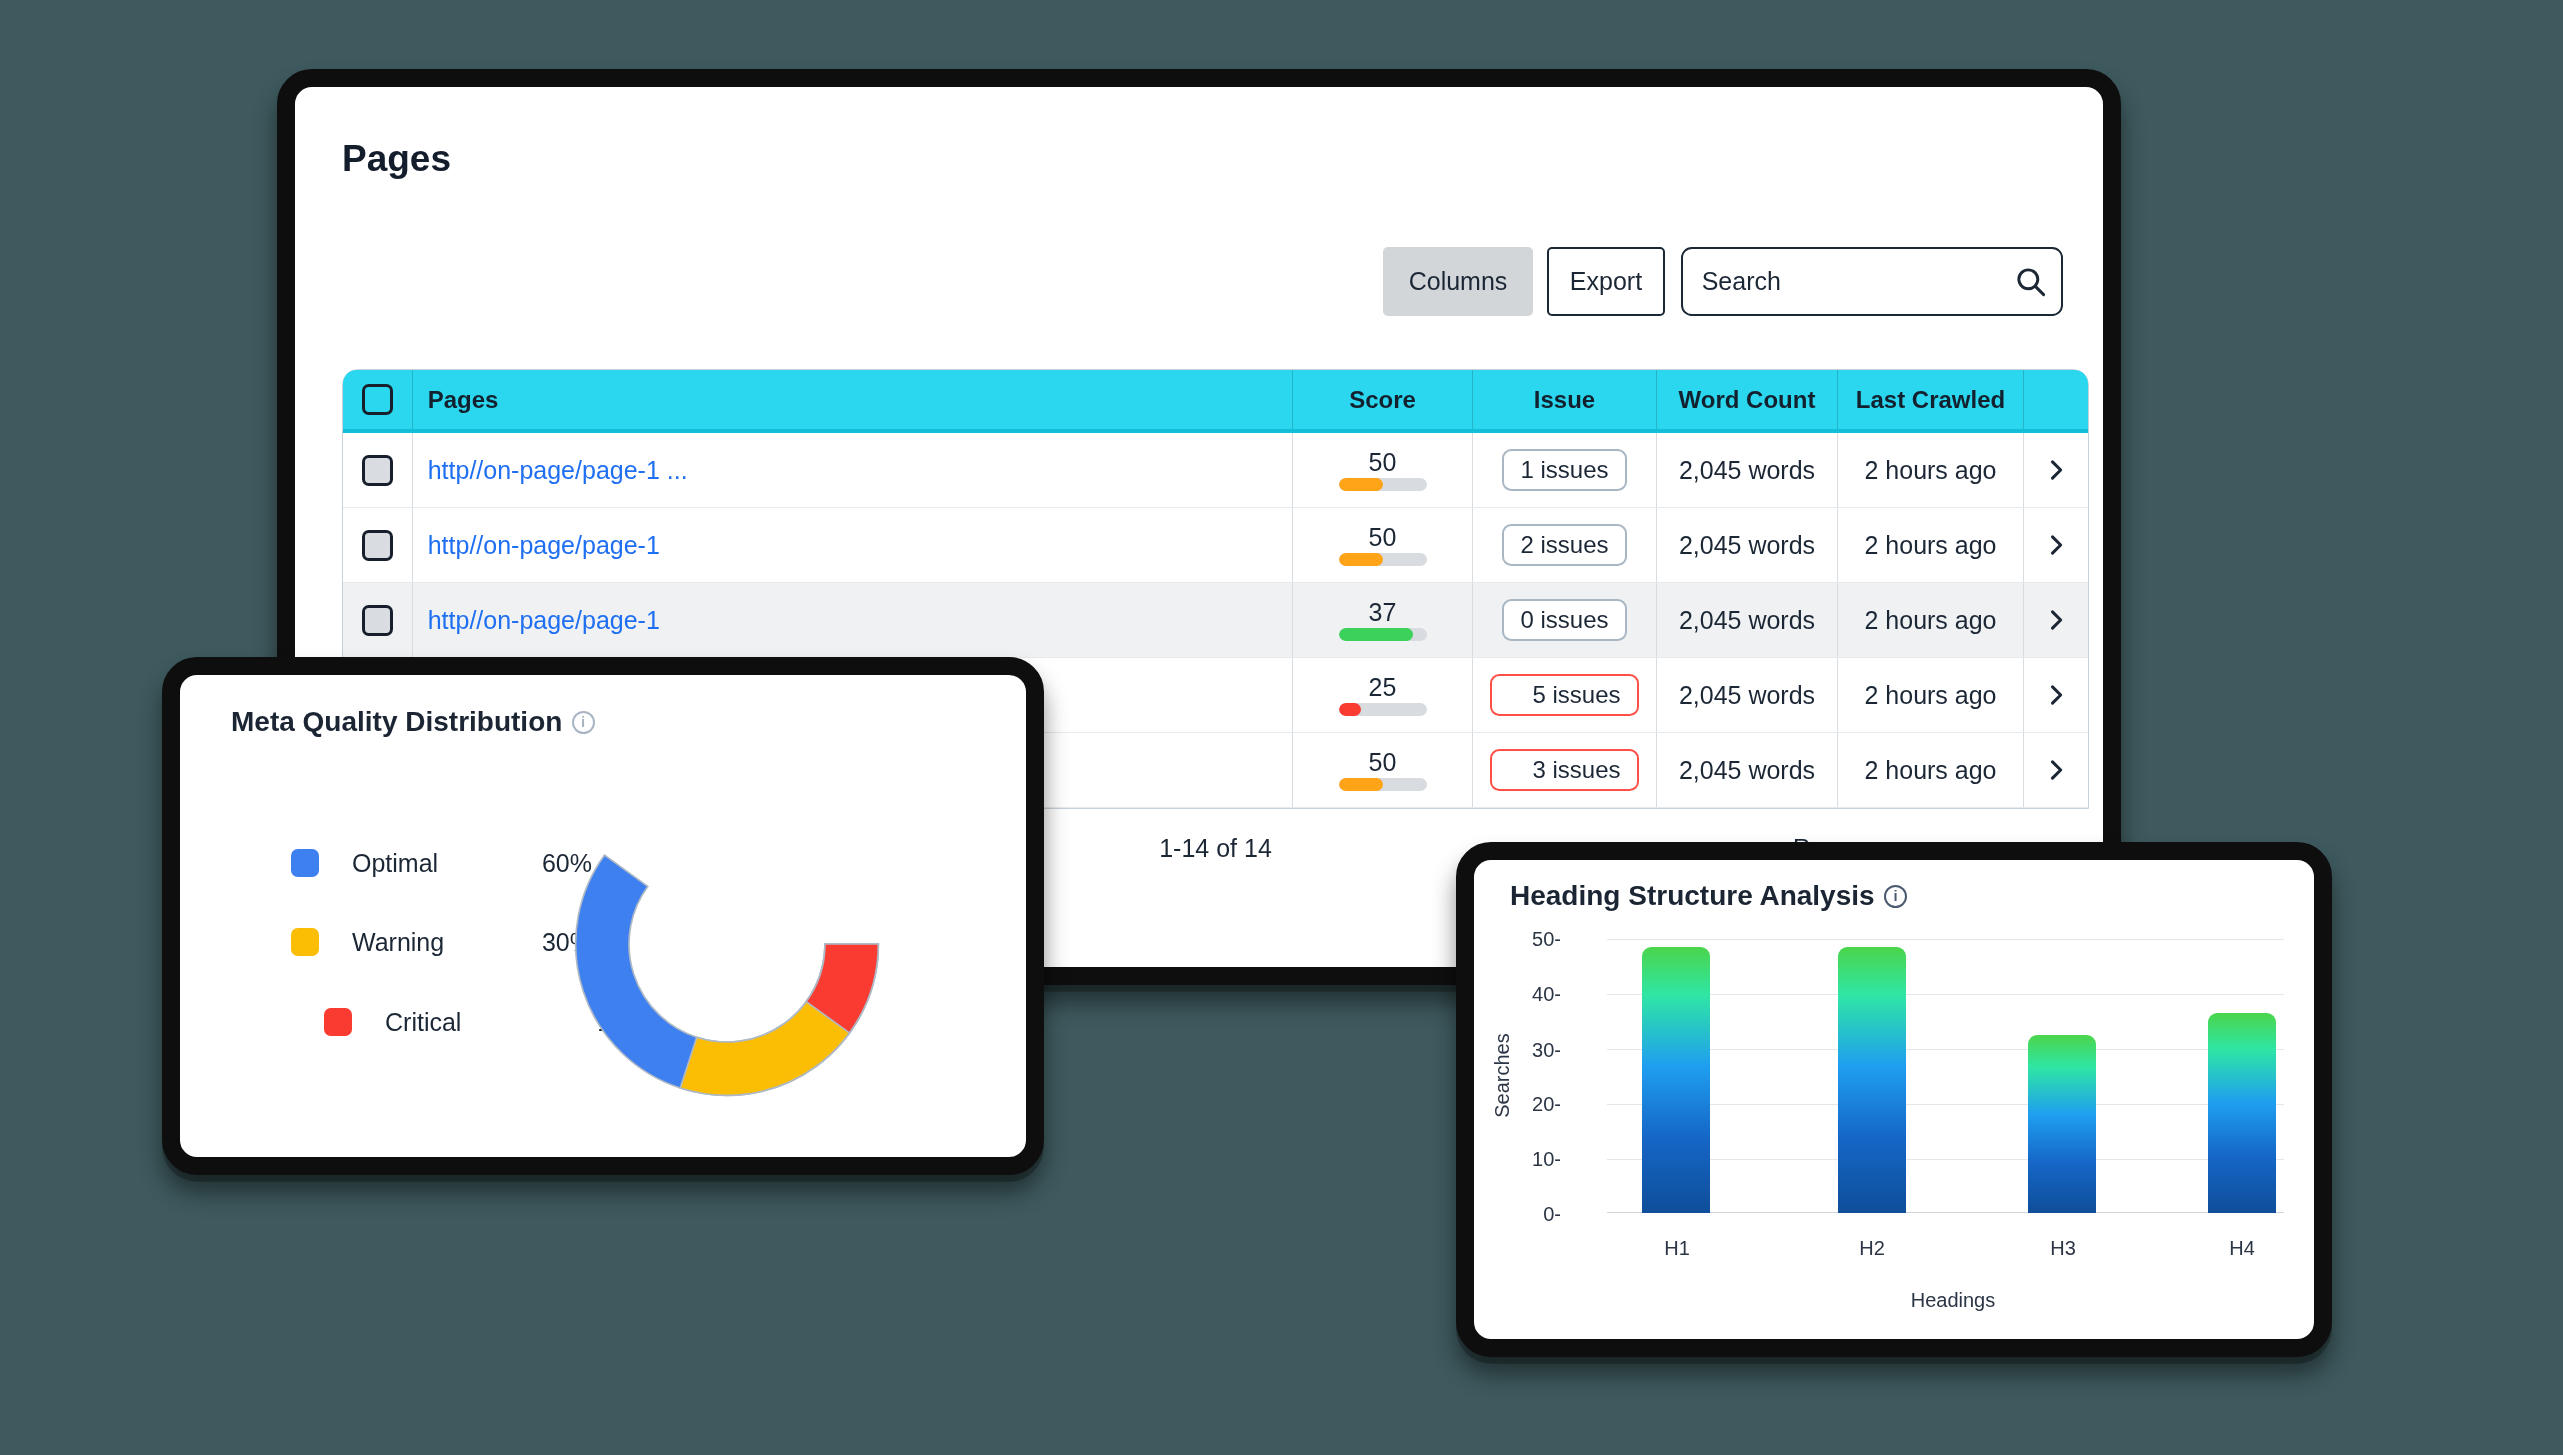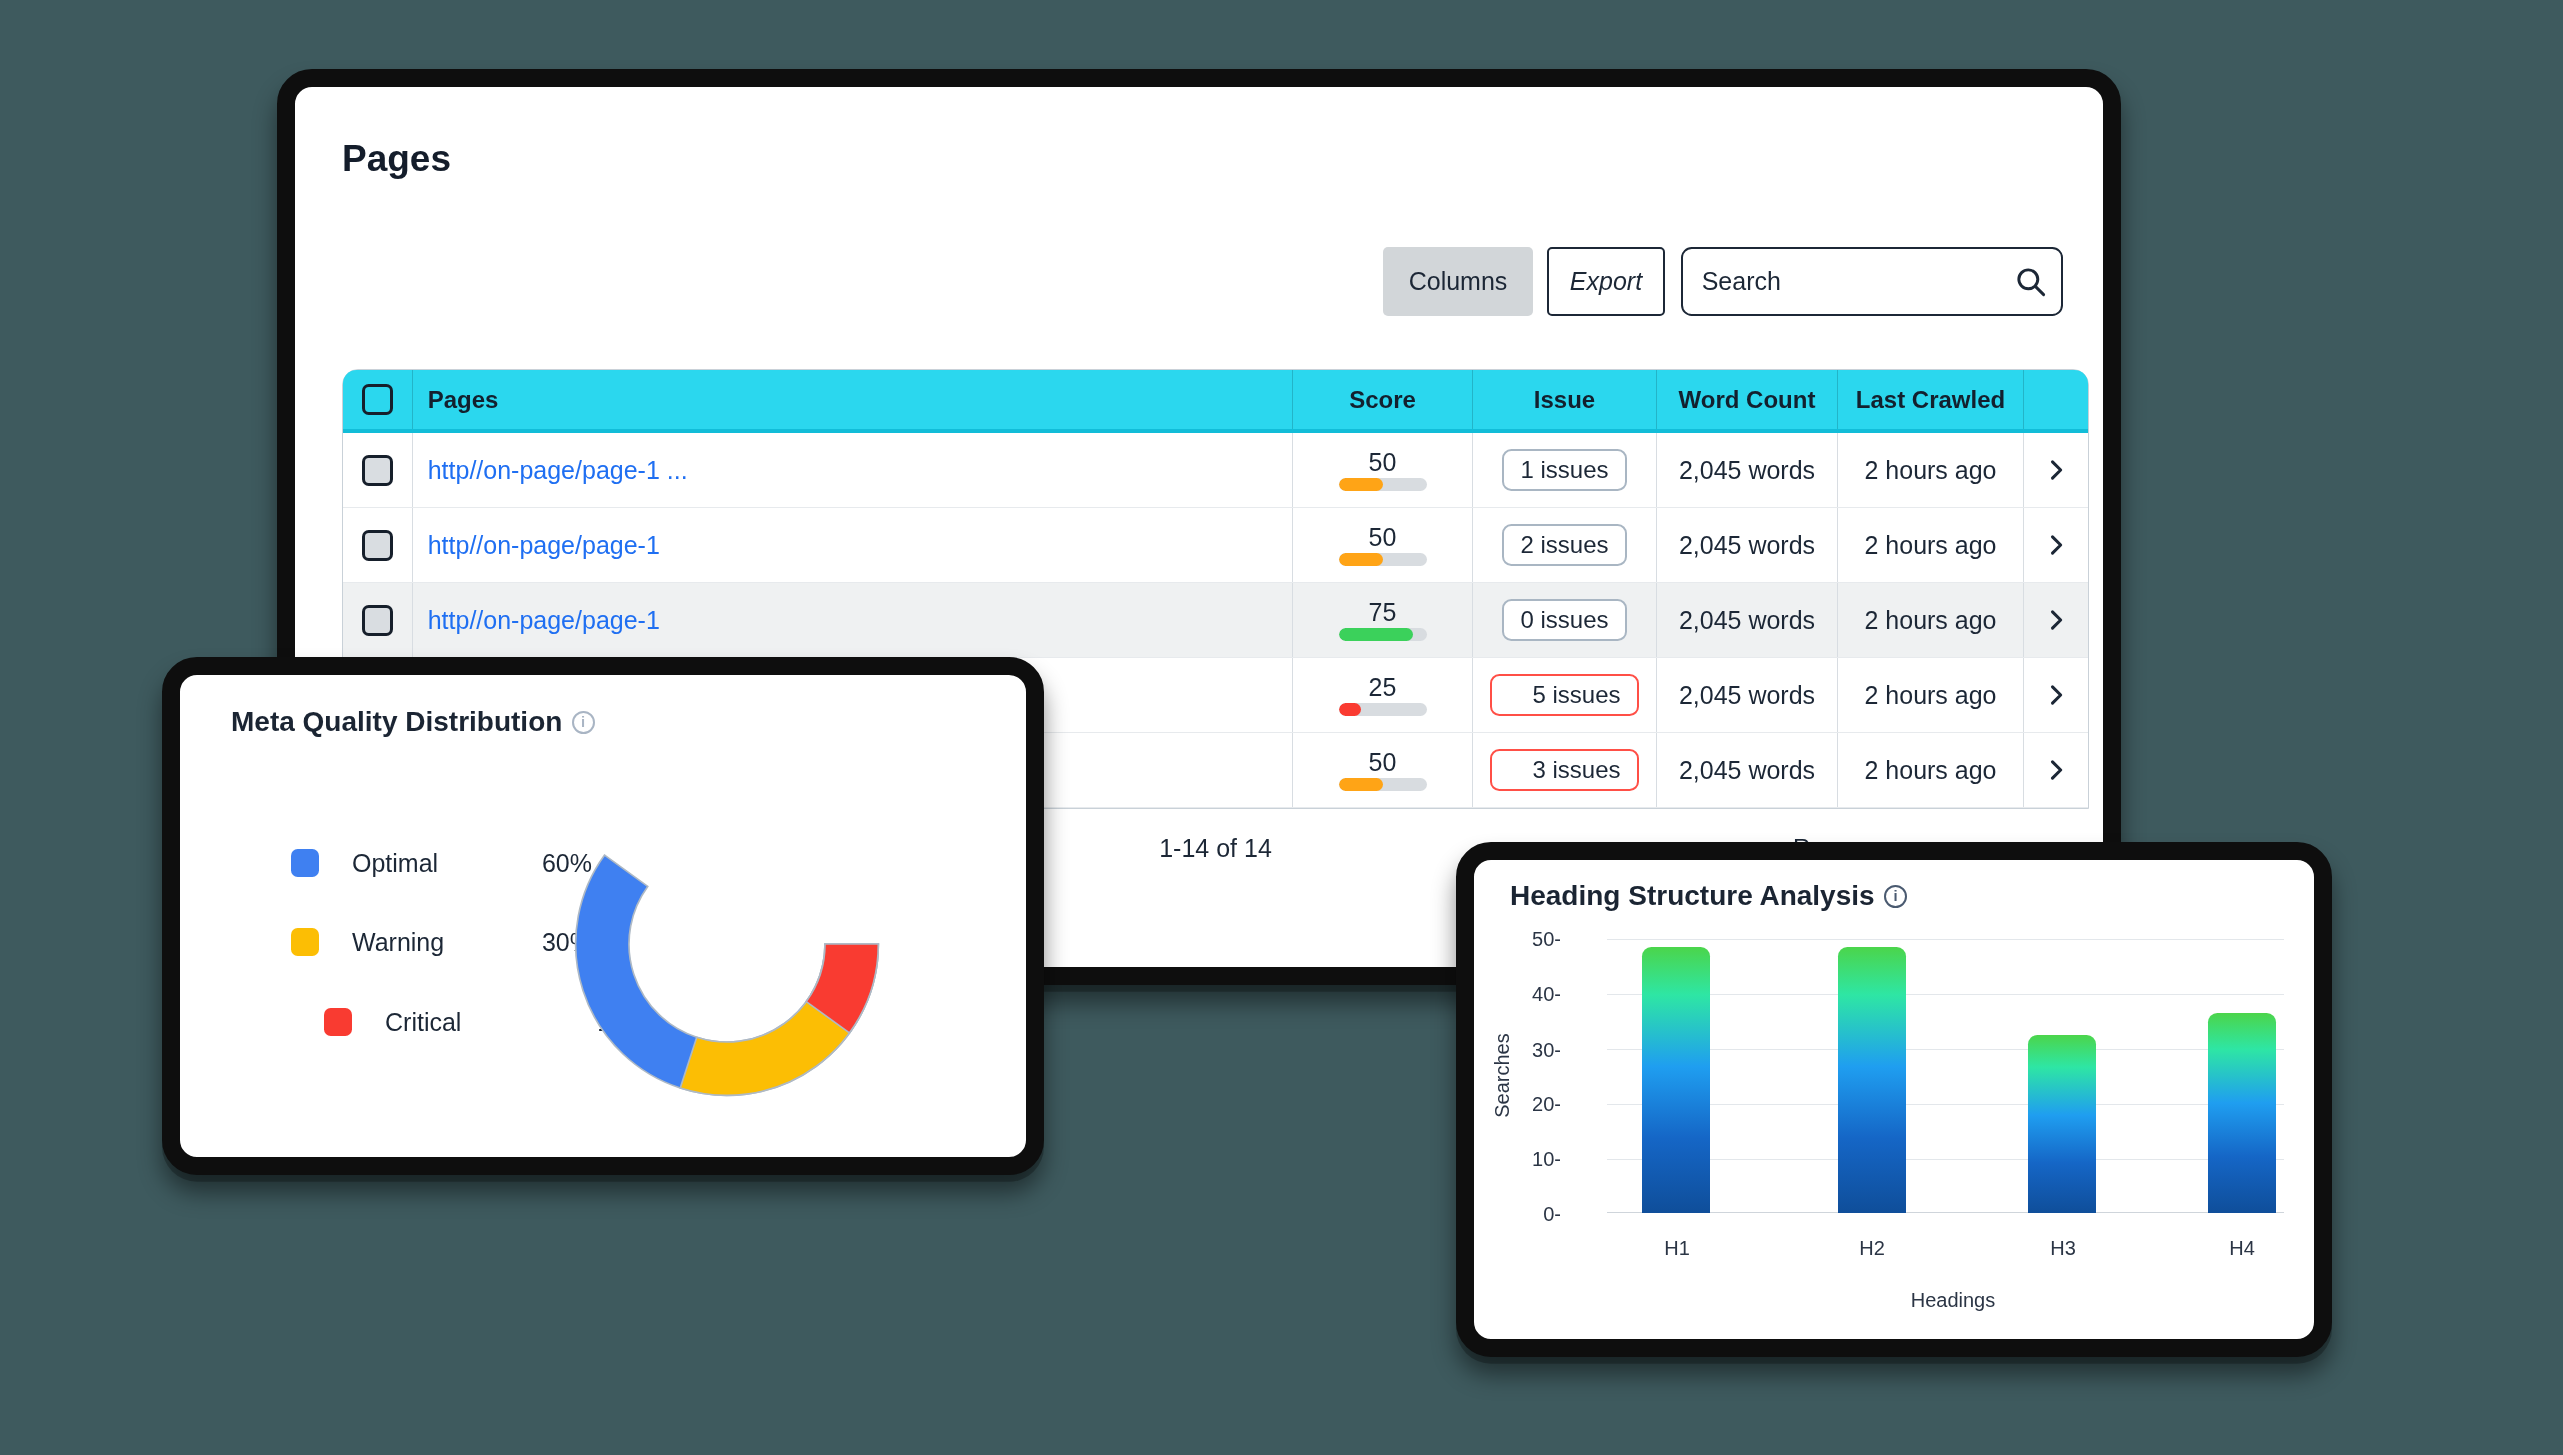--- a/index.html
+++ b/index.html
@@ -18,21 +18,21 @@
 
   
   .page-title { position:absolute; left:47px; top:51px; font-size:37px; font-weight:700; color:#141d2b; }
 
   .toolbar-btn {
     position:absolute; top:160px; height:69px; font-size:25px; color:#1c2736;
     font-family:"Liberation Sans", sans-serif; display:flex; align-items:center; justify-content:center;
     border-radius:5px; cursor:pointer;
   }
   #btn-columns { left:1088px; width:150px; background:#d2d6d9; border:none; }
-  #btn-export  { left:1252px; width:118px; background:#fff; border:2px solid #1c2736;font-style:italic; }
+  #btn-export  { left:1252px; width:118px; background:#fff; border:2px solid #1c2736; }
   #search-wrap { position:absolute; left:1386px; top:160px; width:382px; height:69px; }
   #search-input {
     width:100%; height:100%; border:2px solid #1c2736; border-radius:10.7px;
     font-size:25px; padding:0 53px 0 18.7px; color:#701a75; background:#fff;
     font-family:"Liberation Sans", sans-serif;
   }
   #search-input::placeholder { color:#1c2736; opacity:1; }
   #search-icon { position:absolute; right:14.7px; top:17.4px; }
 
   .table {
@@ -195,21 +195,21 @@
       </div>
 
       <div class="t-row t-body-row striped">
         <div class="cell c-check">
             <div class="checkbox"></div>
           </div>
         <div class="cell c-pages">
             <span class="url">http//on-page/page-1</span>
           </div>
         <div class="cell c-score">
-          <div class="score-num">75</div>
+          <div class="score-num">37</div>
           <div class="score-track">
               <div class="score-fill" style="width: 85%; background: rgb(59, 209, 91);"></div>
             </div>
         </div>
         <div class="cell c-issue">
             <span class="badge">0 issues</span>
           </div>
         <div class="cell c-wc">2,045 words</div>
         <div class="cell c-lc">2 hours ago</div>
         <div class="cell c-chev">

